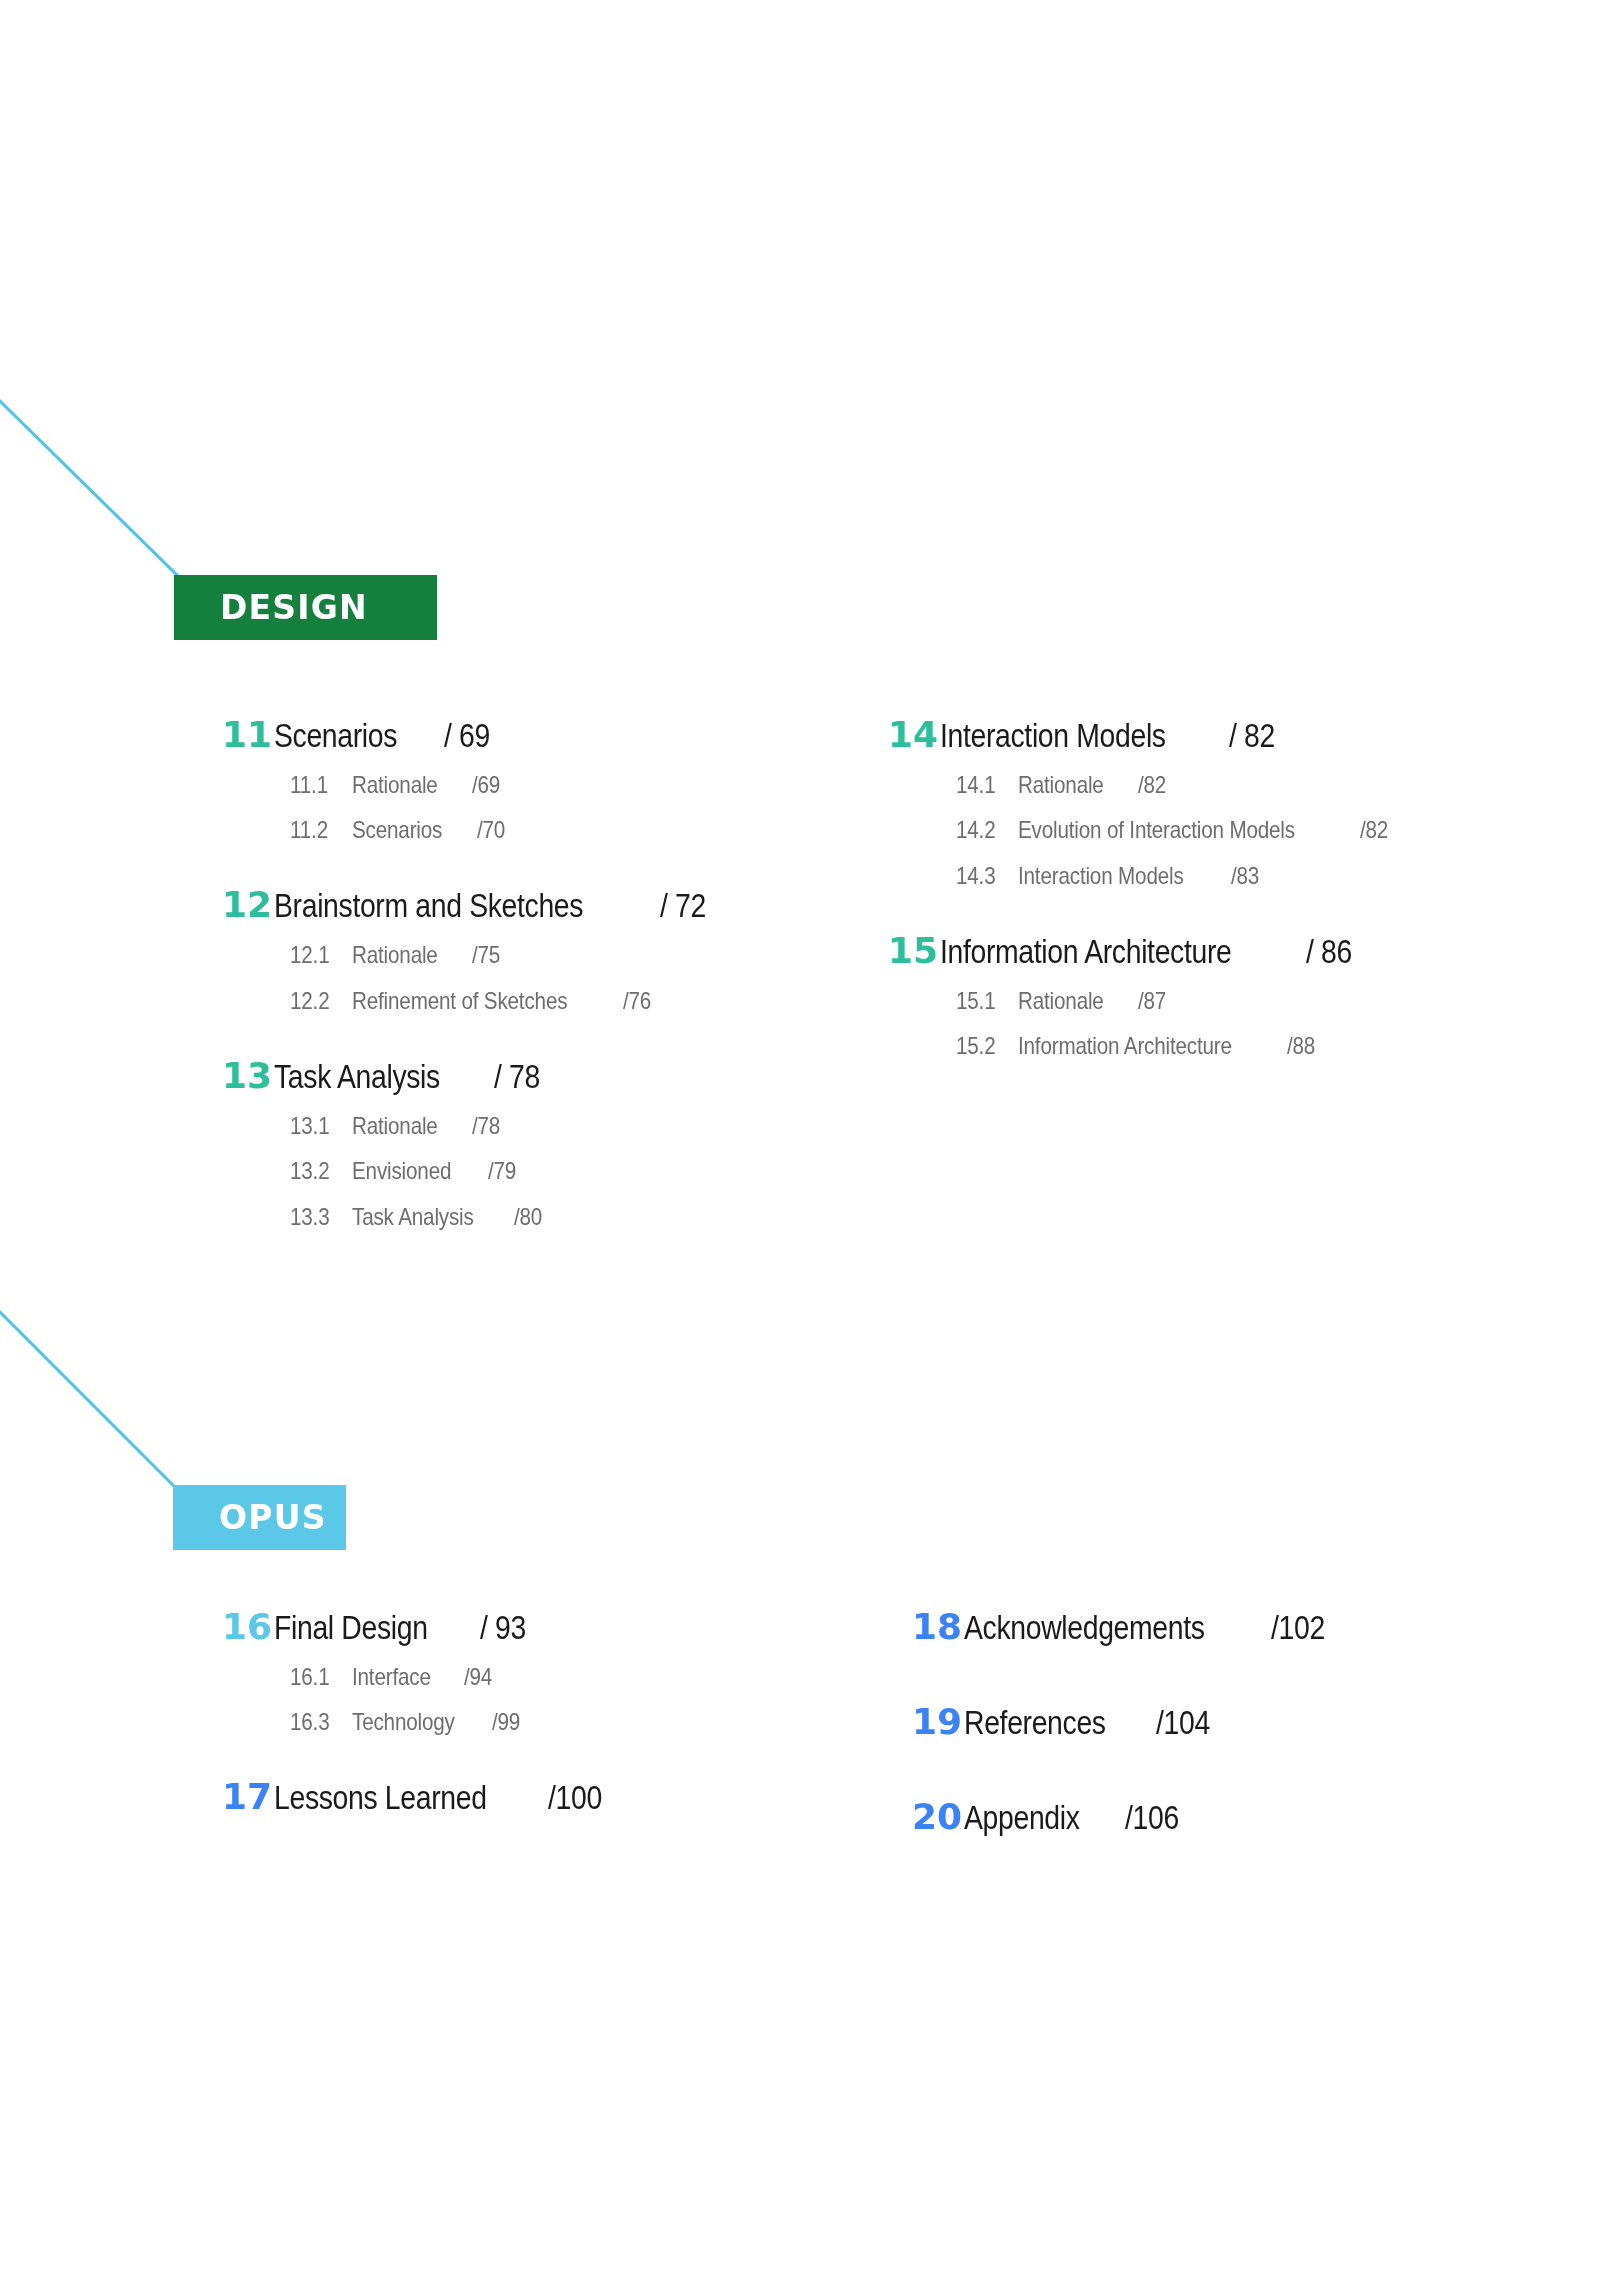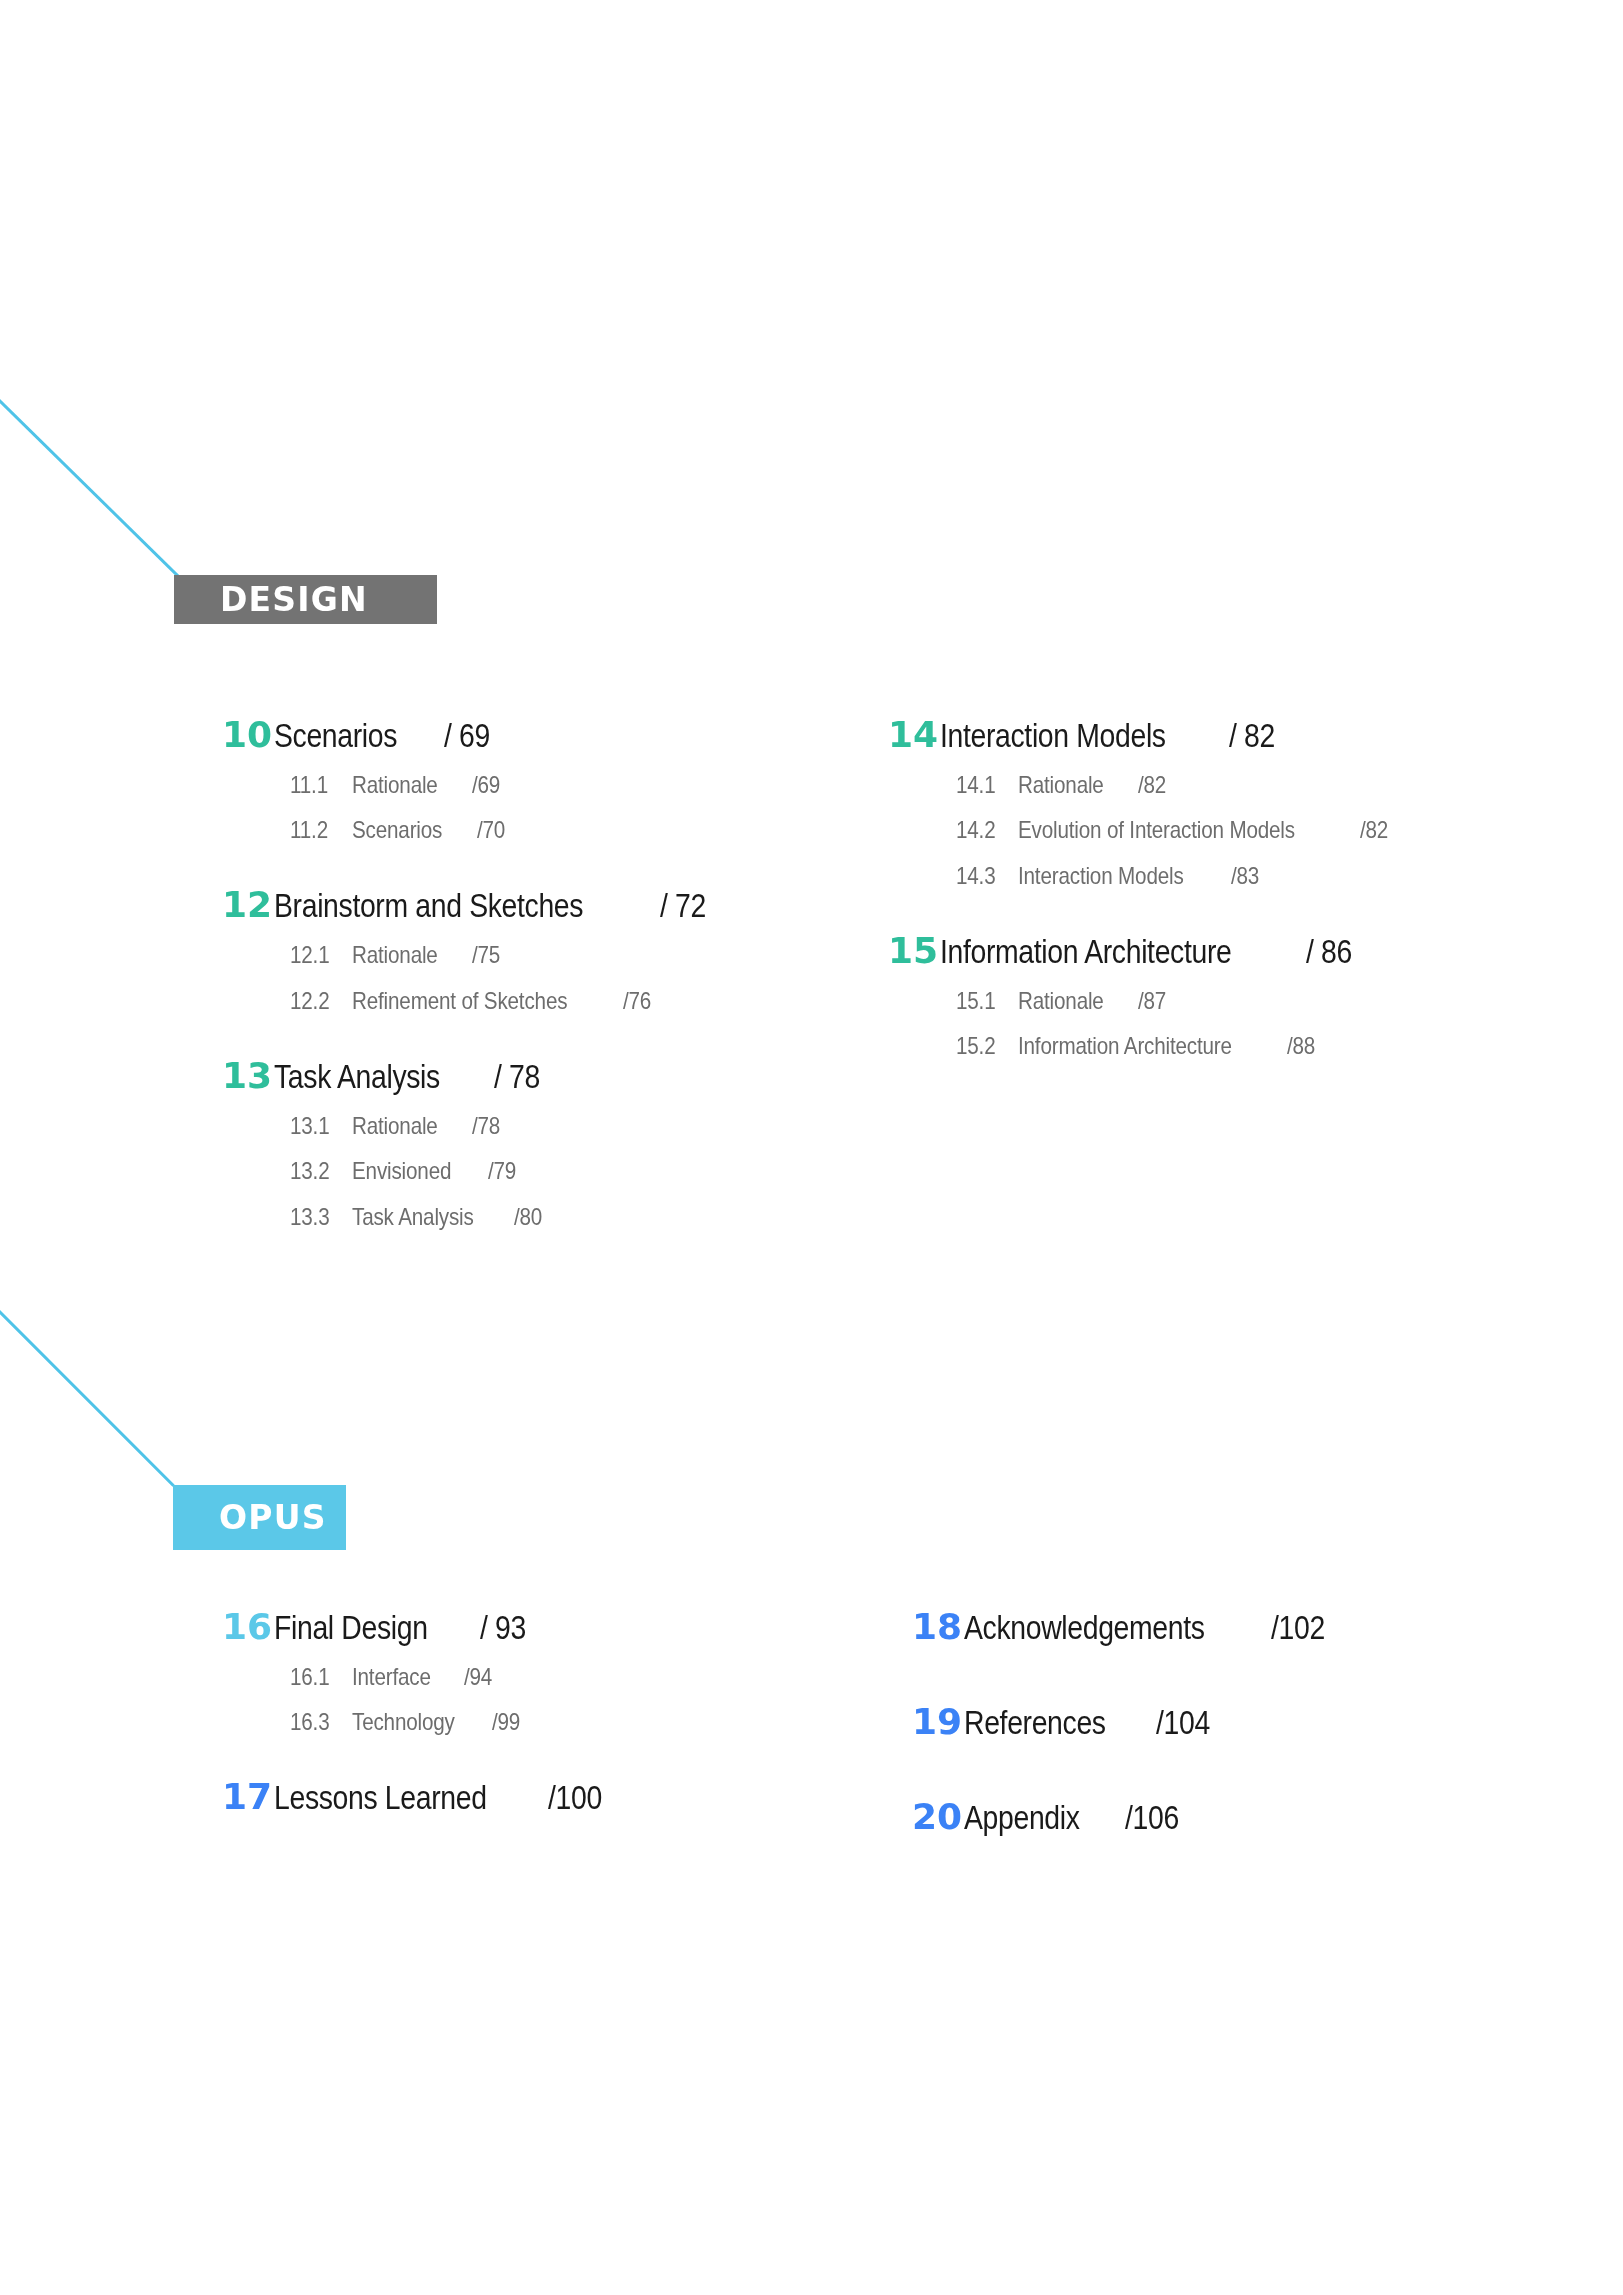--- a/index.html
+++ b/index.html
@@ -48,22 +48,22 @@
     color: #ffffff;
     font-weight: bold;
     font-size: 33px;
     letter-spacing: 1.2px;
     font-family: "DejaVu Sans", sans-serif;
   }
   .banner-design {
     left: 174px;
     top: 575px;
     width: 263px;
-    height: 49px;
-    background: #737373;
+    height: 65px;
+    background: #15803d;
     padding-left: 46px;
     box-sizing: border-box;
   }
   .banner-opus {
     left: 173px;
     top: 1485px;
     width: 173px;
     height: 65px;
     background: #5BC8E8;
     padding-left: 46px;
@@ -176,21 +176,21 @@
 
   <div class="connector connector-design"></div>
 
   <div class="banner banner-design">
     <span>DESIGN</span>
   </div>
 
   <div class="toc-col col-design-left" id="design-left">
       <div class="chapter">
         <div class="chapter-line">
-          <span class="chapter-num green">10</span>
+          <span class="chapter-num green">11</span>
           <span class="chapter-title">Scenarios</span>
           <span class="gap-lg"></span>
           <span class="chapter-page">/ 69</span>
         </div>
         <div class="subsections">
           <div class="subsection">
             <span class="sub-num">11.1</span>
             <span class="gap-sm"></span>
             <span class="sub-title">Rationale</span>
             <span class="gap-md"></span>

